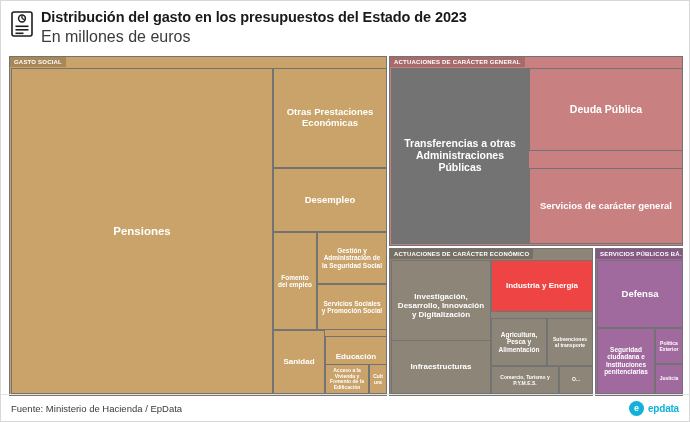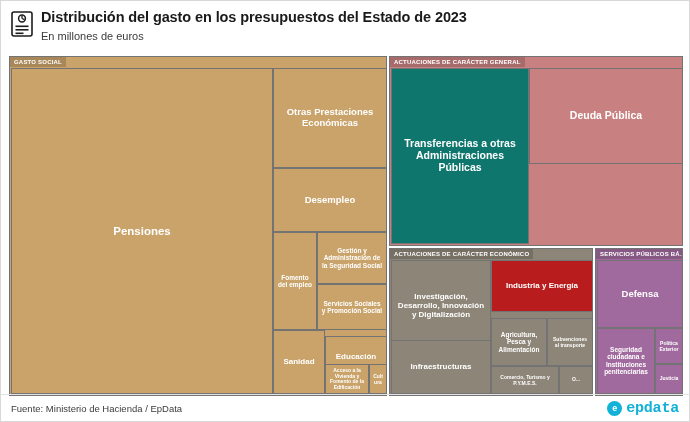--- a/index.html
+++ b/index.html
@@ -21,21 +21,21 @@
   }
   .hdr-icon{
     width:22px;height:26px;margin-right:8px;flex:0 0 auto;margin-top:2px;
   }
   .hdr-texts{display:flex;flex-direction:column;}
   .title{
     font-size:14.5px;font-weight:bold;line-height:17px;color:#1a1a1a;
     letter-spacing:-0.1px;
   }
   .subtitle{
-    font-size:11px;color:#3b3b3b;margin-top:4px;line-height:13px;
+    font-size:16px;color:#3b3b3b;margin-top:4px;line-height:13px;
   }
   
   .tree{
     position:absolute;left:8px;top:55px;width:674px;height:340px;
   }
   .cell{
     position:absolute;box-sizing:border-box;border:1px solid #737373;
     overflow:hidden;
   }
   .grp-label{
@@ -65,21 +65,21 @@
     display:flex;align-items:center;justify-content:space-between;
     padding:0 12px 0 10px;box-sizing:border-box;
   }
   .source{font-size:9.5px;color:#3b3b3b;text-align:right;}
   .brand{display:flex;align-items:center;gap:4px;}
   .brand-dot{
     width:15px;height:15px;border-radius:50%;background:#12b2d8;
     display:flex;align-items:center;justify-content:center;
   }
   .brand-dot span{color:#fff;font-size:9px;font-weight:bold;line-height:1;}
-  .brand-text{font-size:15px;font-weight:bold;color:#12b2d8;letter-spacing:-0.2px;font-family:Liberation Mono, monospace;}
+  .brand-text{font-size:10px;font-weight:bold;color:#12b2d8;letter-spacing:-0.2px;}
   .hr{
     position:absolute;left:0;bottom:26px;width:690px;height:1px;background:#e3e3e3;
   }
 </style>
 </head>
 <body>
 
 <div class="frame">
 
   <div class="header">
@@ -141,38 +141,41 @@
     </div>
 
     <div class="cell" style="left:360px;top:308px;width:18px;height:30px;background:#c9a36a;">
       <div class="lbl sz-xxs">Cultura</div>
     </div>
 
     <div class="cell" style="left:380px;top:0px;width:294px;height:190px;background:#c98080;">
       <div class="grp-label">ACTUACIONES DE CARÁCTER GENERAL</div>
     </div>
 
-    <div class="cell" style="left:382px;top:12px;width:138px;height:176px;background:#0f766e;">
+    <div class="cell" style="left:382px;top:12px;width:138px;height:176px;background:#737373;">
       <div class="lbl sz-lg">Transferencias a otras Administraciones Públicas</div>
     </div>
 
-    <div class="cell" style="left:520px;top:12px;width:154px;height:96px;background:#c98080;">
+    <div class="cell" style="left:520px;top:12px;width:154px;height:83px;background:#c98080;">
       <div class="lbl sz-lg">Deuda Pública</div>
     </div>
 
+    <div class="cell" style="left:520px;top:112px;width:154px;height:76px;background:#c98080;">
+      <div class="lbl sz-md">Servicios de carácter general</div>
+    </div>
 
     <div class="cell" style="left:380px;top:192px;width:204px;height:148px;background:#8d8577;">
       <div class="grp-label">ACTUACIONES DE CARÁCTER ECONÓMICO</div>
     </div>
 
     <div class="cell" style="left:382px;top:204px;width:100px;height:92px;background:#8d8577;">
       <div class="lbl sz-sm">Investigación, Desarrollo, Innovación y Digitalización</div>
     </div>
 
-    <div class="cell" style="left:482px;top:204px;width:102px;height:52px;background:#b91c1c;">
+    <div class="cell" style="left:482px;top:204px;width:102px;height:52px;background:#ef4444;">
       <div class="lbl sz-sm">Industria y Energía</div>
     </div>
 
     <div class="cell" style="left:382px;top:284px;width:100px;height:54px;background:#8d8577;">
       <div class="lbl sz-sm">Infraestructuras</div>
     </div>
 
     <div class="cell" style="left:482px;top:262px;width:56px;height:48px;background:#8d8577;">
       <div class="lbl sz-xs">Agricultura, Pesca y Alimentación</div>
     </div>

